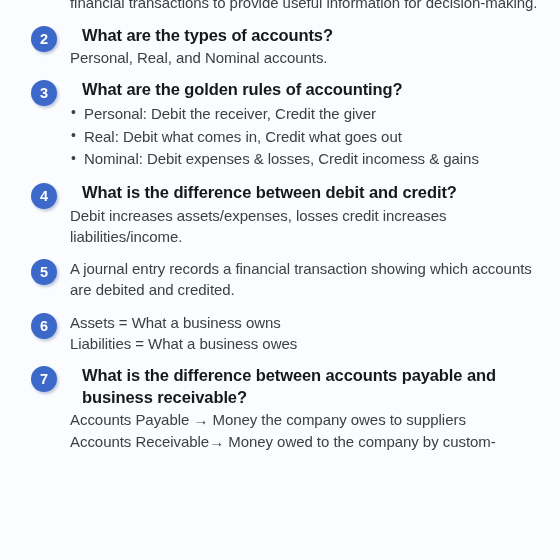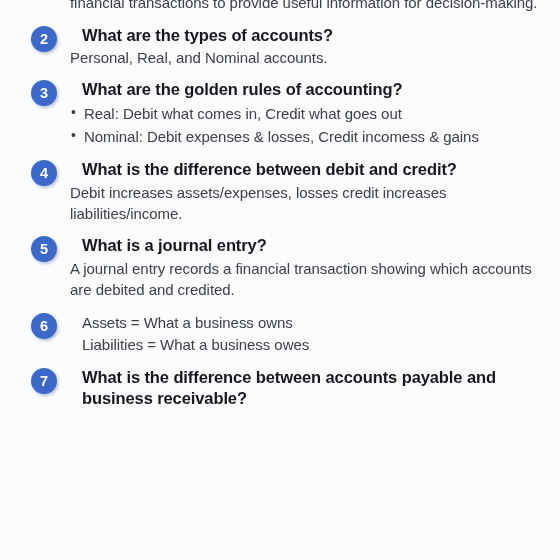--- a/index.html
+++ b/index.html
@@ -73,21 +73,21 @@
 
   .answer {
     font-size: 15px;
     color: #3d4044;
     line-height: 1.42;
     margin: 0;
     letter-spacing: -0.05px;
   }
 
   .answer-lines {
-    margin: 12px;
+    margin: 0;
     padding: 0;
     list-style: none;
   }
   .answer-lines li {
     font-size: 15px;
     color: #3d4044;
     line-height: 1.42;
     letter-spacing: -0.05px;
   }
 
@@ -133,46 +133,48 @@
     <li class="faq-item">
       <div class="badge">2</div>
       <div class="question">What are the types of accounts?</div>
       <div class="answer">Personal, Real, and Nominal accounts.</div>
     </li>
 
     <li class="faq-item">
       <div class="badge">3</div>
       <div class="question">What are the golden rules of accounting?</div>
       <ul class="bullets">
+        <li>Personal: Debit the receiver, Credit the giver</li>
         <li>Real: Debit what comes in, Credit what goes out</li>
         <li>Nominal: Debit expenses &amp; losses, Credit incomess &amp; gains</li>
       </ul>
     </li>
 
     <li class="faq-item">
       <div class="badge">4</div>
       <div class="question">What is the difference between debit and credit?</div>
       <div class="answer">Debit increases assets/expenses, losses credit increases liabilities/income.</div>
     </li>
 
     <li class="faq-item">
       <div class="badge">5</div>
-      <div class="question">What is a journal entry?</div>
       <div class="answer">A journal entry records a financial transaction showing which accounts are debited and credited.</div>
     </li>
 
     <li class="faq-item">
       <div class="badge">6</div>
       <ul class="answer-lines">
         <li>Assets = What a business owns</li>
         <li>Liabilities = What a business owes</li>
       </ul>
     </li>
 
     <li class="faq-item">
       <div class="badge">7</div>
       <div class="question">What is the difference between accounts payable and business receivable?</div>
       <ul class="answer-lines">
+        <li>Accounts Payable → Money the company owes to suppliers</li>
+        <li>Accounts Receivable→ Money owed to the company by custom-</li>
       </ul>
     </li>
 
   </ul>
 </div>
 
 </body></html>

